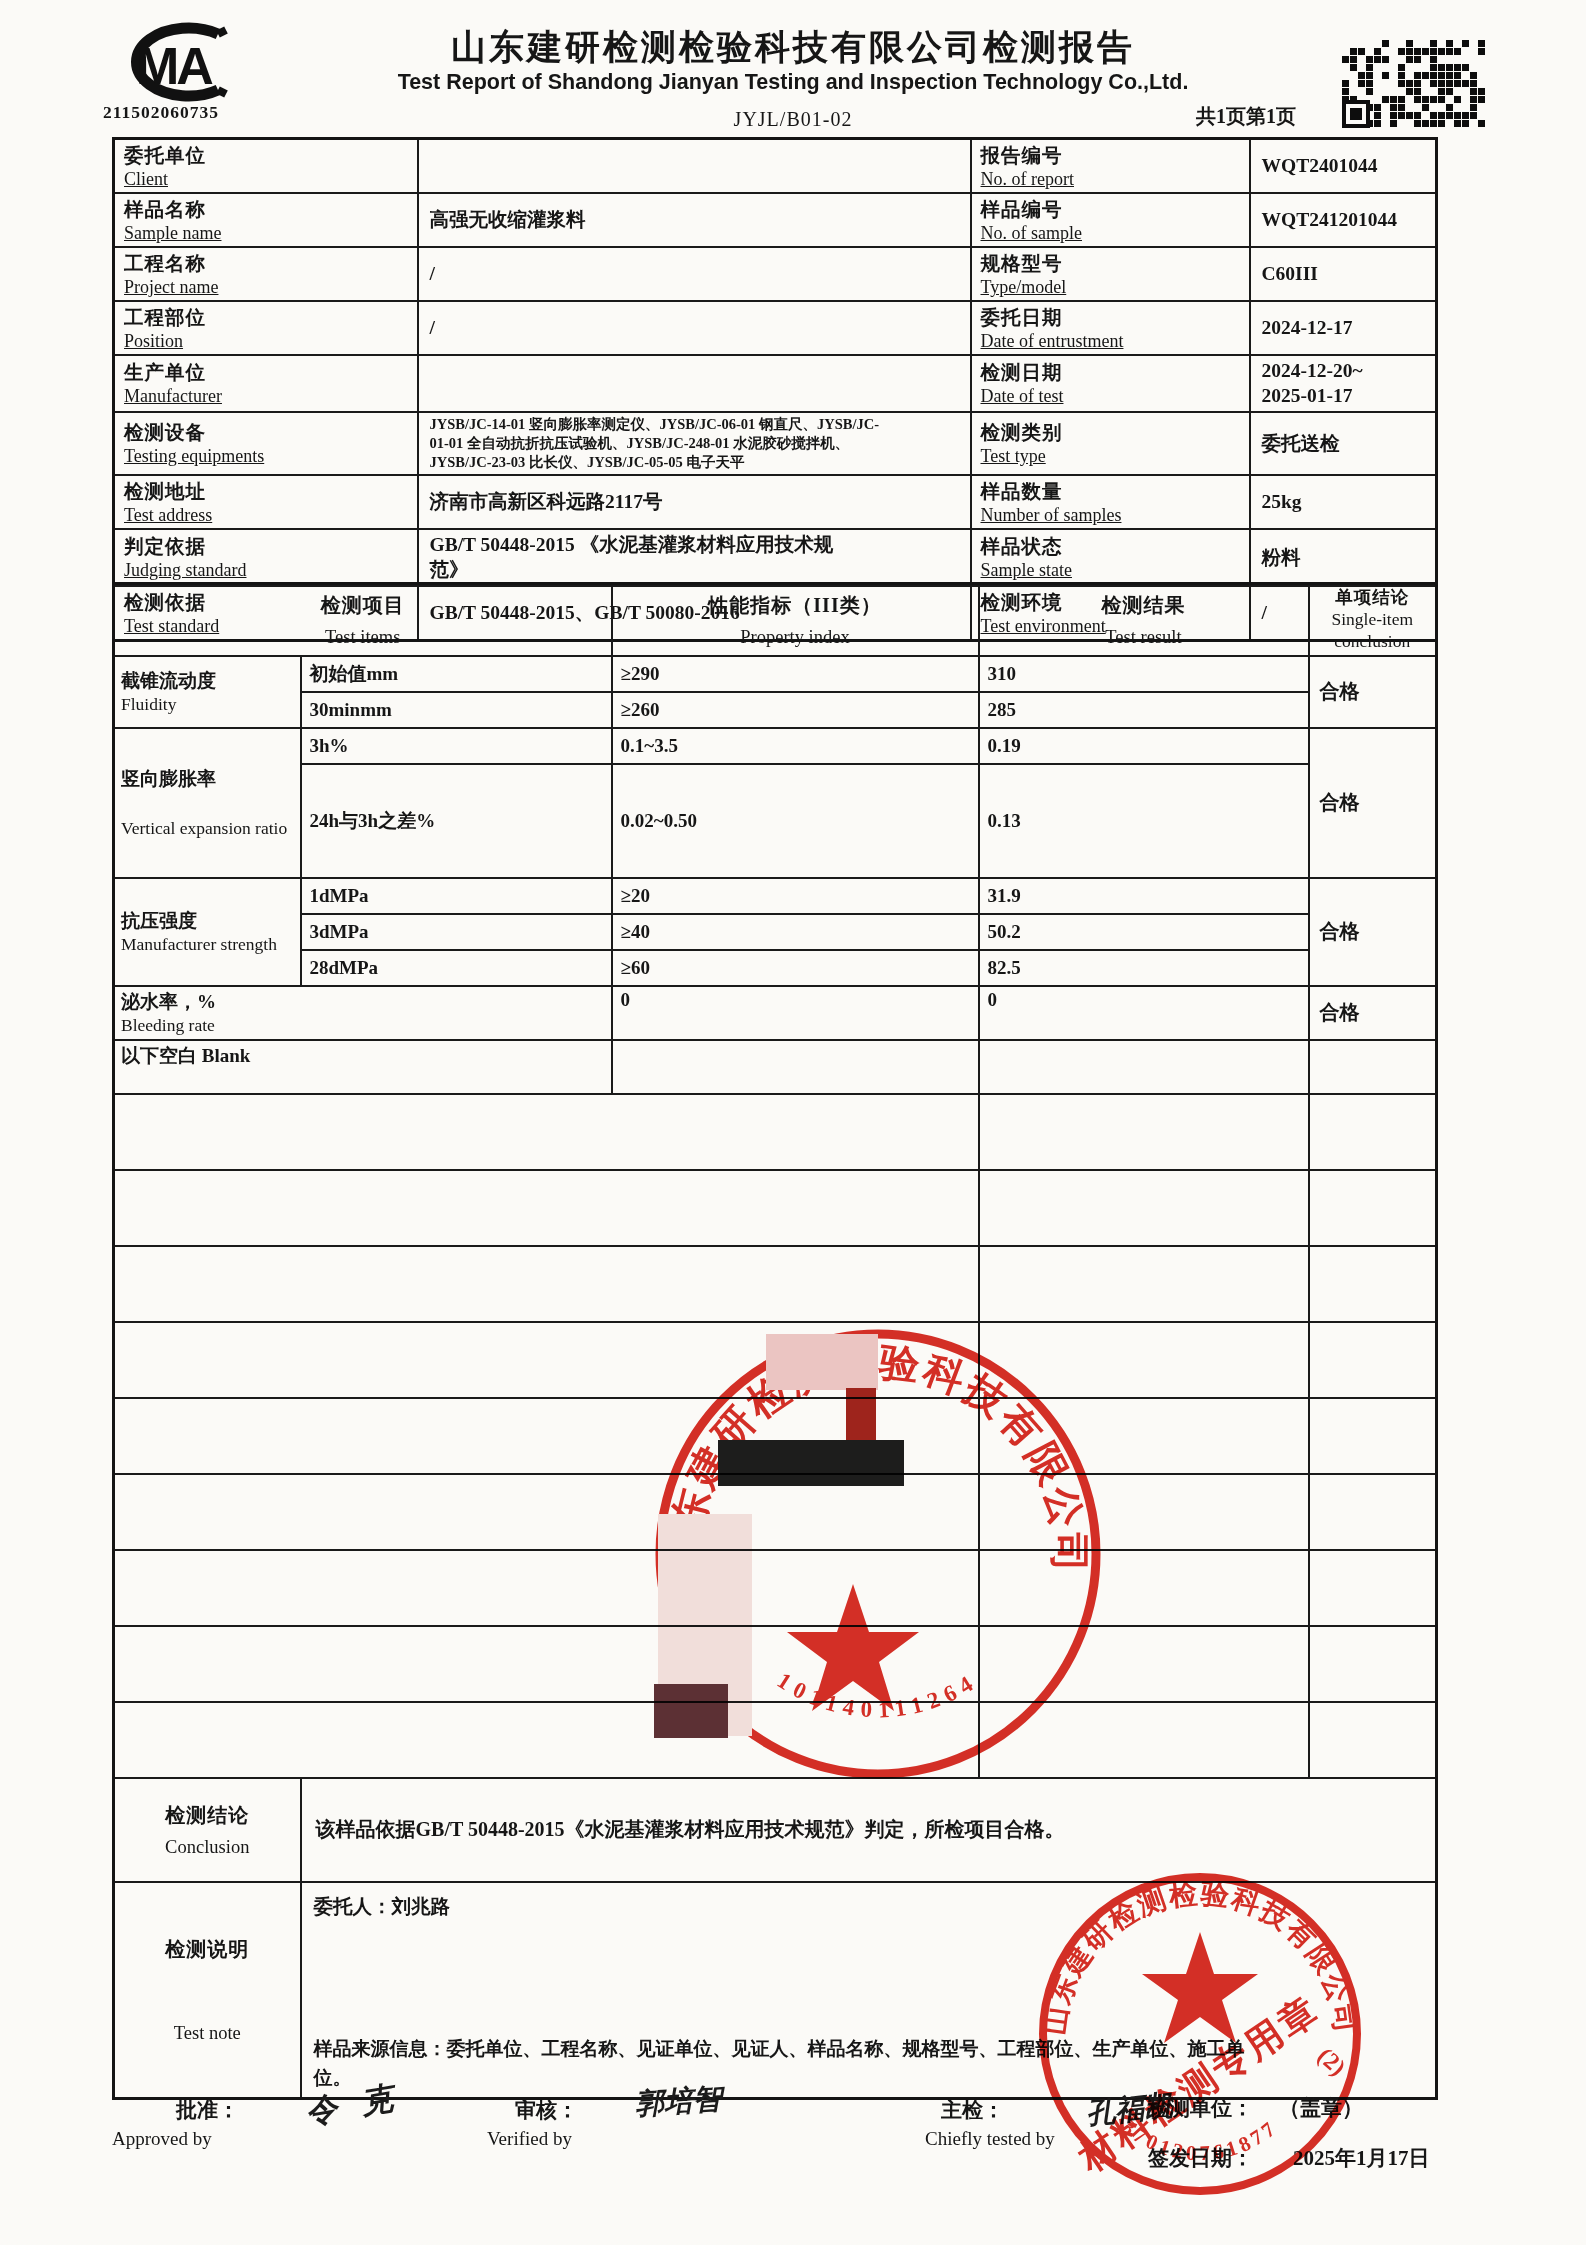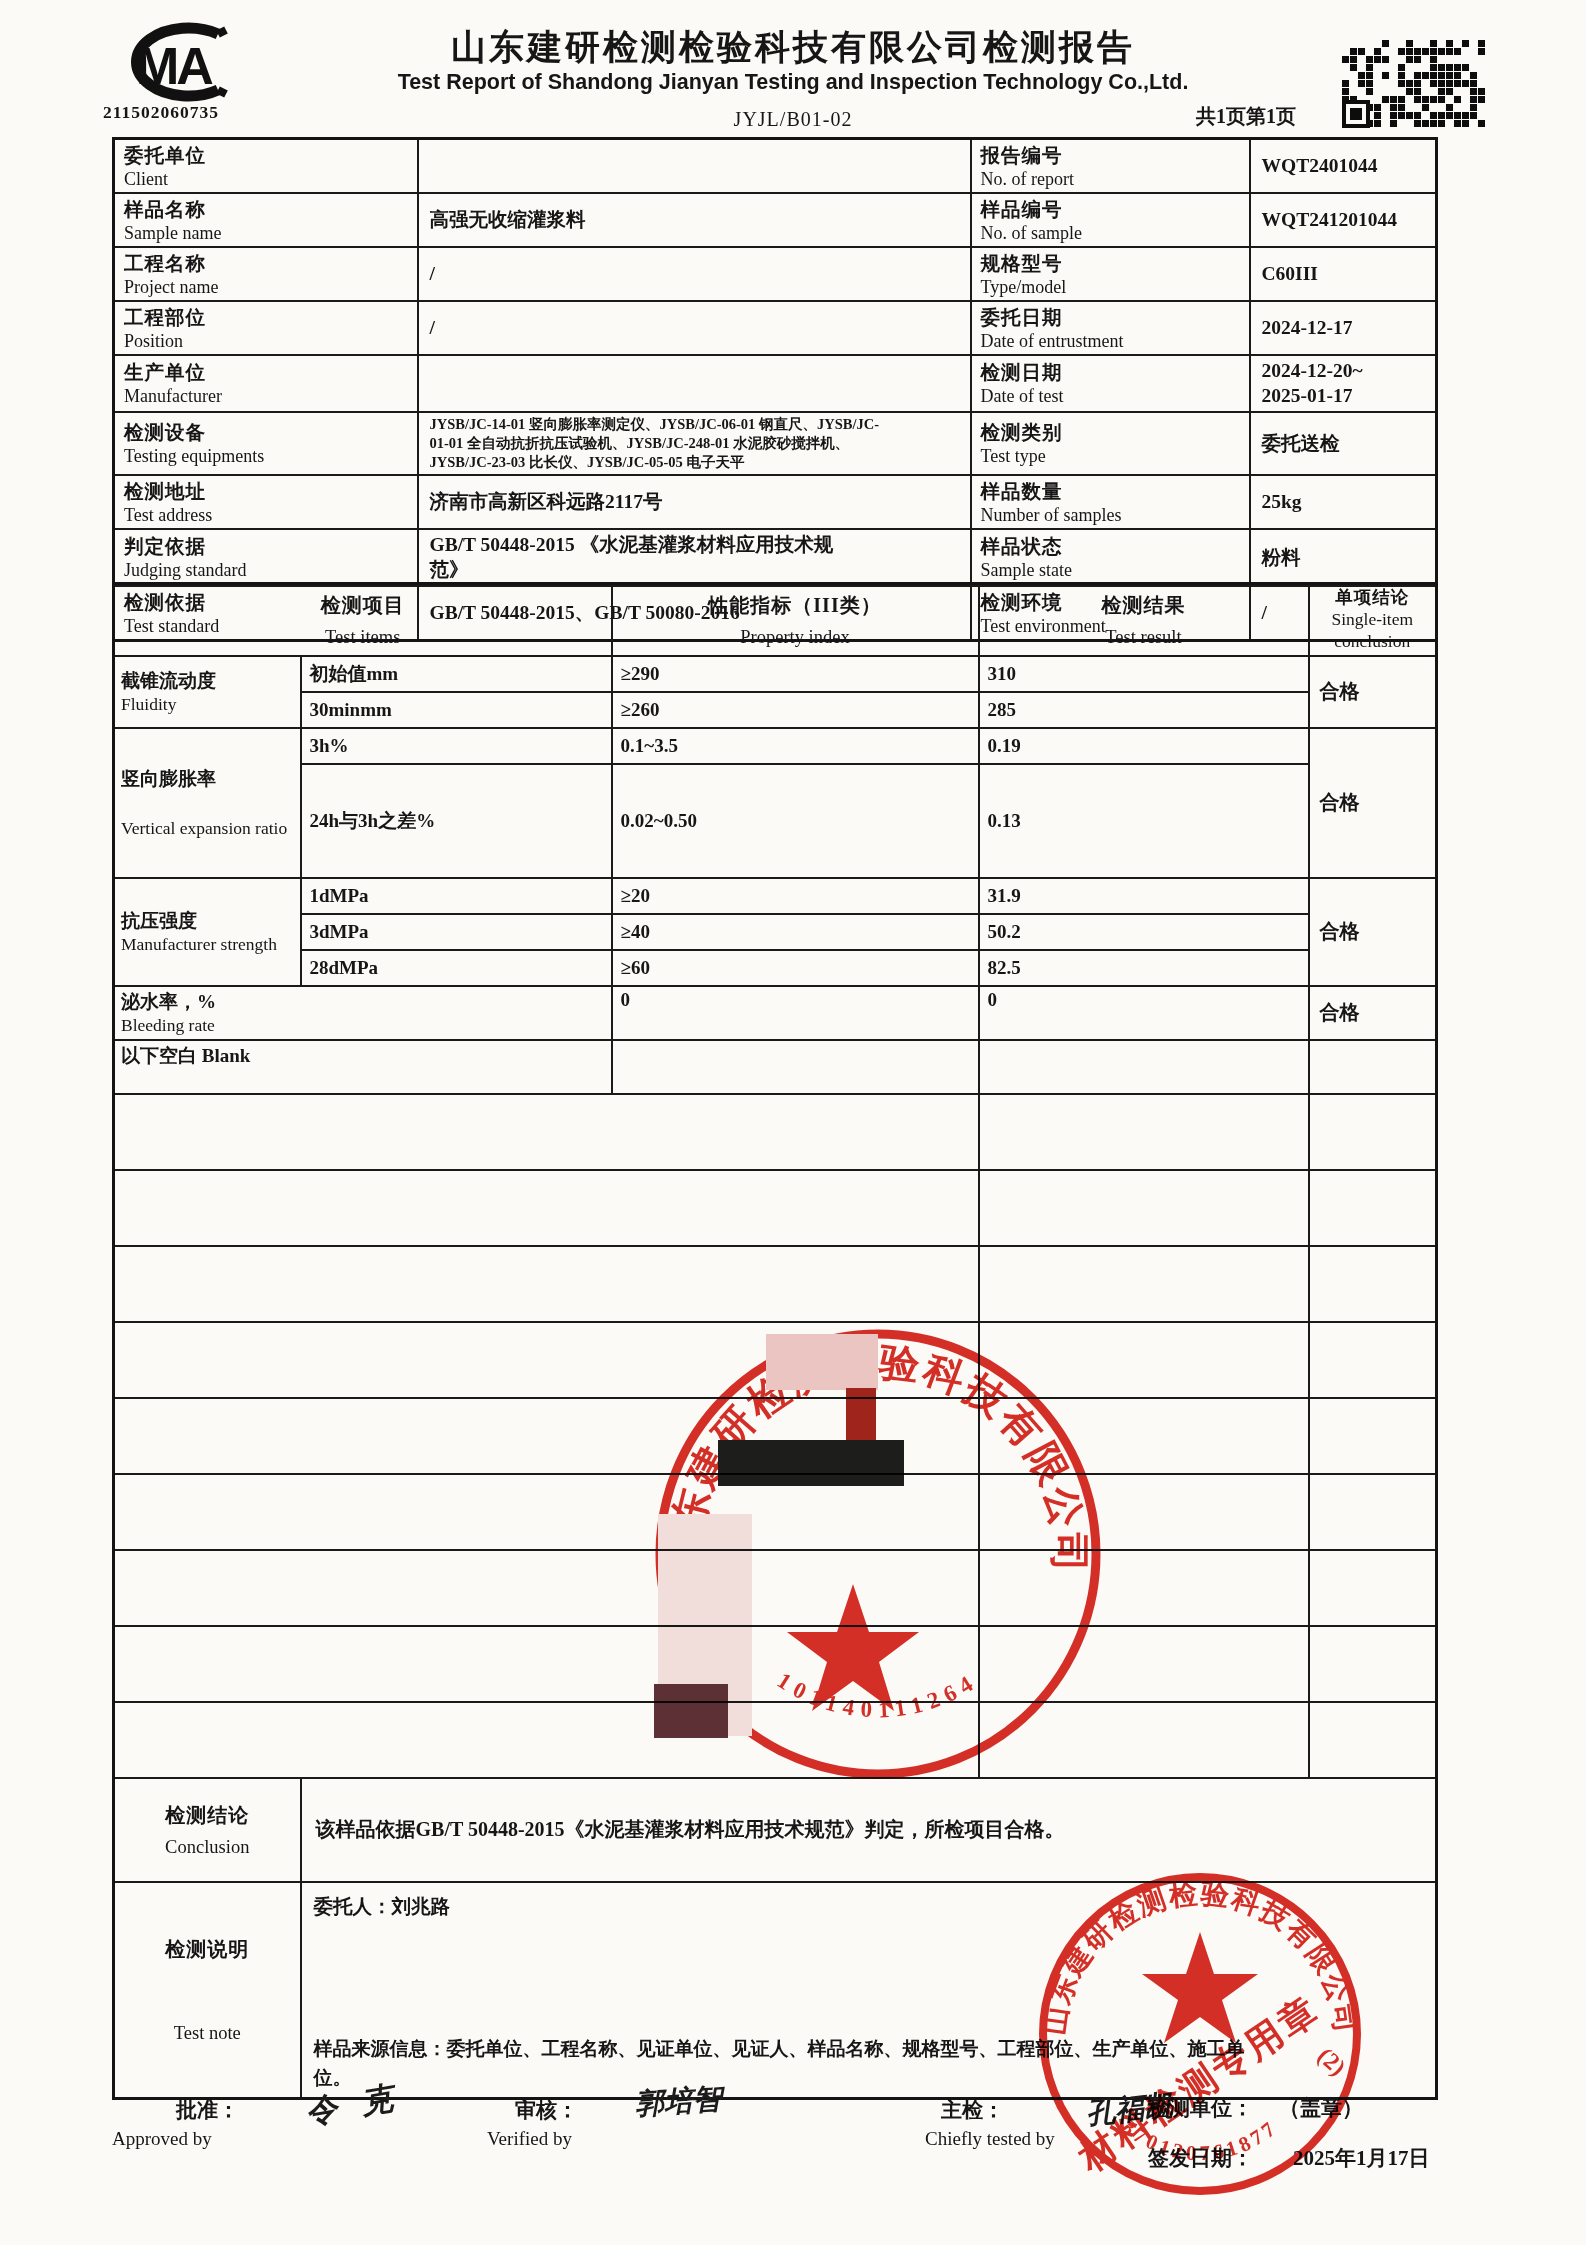--- a/index.html
+++ b/index.html
@@ -11,21 +11,21 @@
   .title-en{left:0;right:0;top:70px;text-align:center;font-size:21.5px;font-weight:700;
             font-family:"Liberation Sans","DejaVu Sans",sans-serif;}
   .form-code{left:0;right:0;top:108px;text-align:center;font-size:20px;letter-spacing:1px;}
   .page-info{left:1196px;top:103px;font-size:20px;font-weight:600;}
   .cma-num{left:103px;top:102px;font-size:17.5px;letter-spacing:1px;font-weight:600;}
   
   table{border-collapse:collapse;table-layout:fixed;}
   .t{position:absolute;left:112px;width:1323px;border:3px solid #141414;}
   .t td{border:2.4px solid #1a1a1a;overflow:hidden;padding:2px 6px;vertical-align:middle;}
   .lab .zh{font-size:19.5px;font-weight:600;letter-spacing:1px;}
-  .lab .en{font-size:18px;}
+  .lab .en{font-size:18px;text-decoration:underline;}
   .lab{padding-left:9px !important;}
   .val{font-size:19.5px;font-weight:600;padding-left:11px !important;white-space:pre-line;line-height:1.3;}
   .val.small{font-size:14.5px;font-weight:700;line-height:1.32;letter-spacing:0;}
   .hc{text-align:center;}
   .hc .zh{font-size:20px;font-weight:600;letter-spacing:1px;}
   .hc .en{font-size:18.5px;margin-top:8px;}
   .hc.tight .en{margin-top:0;}
   .hc.tight .zh,.hc.tight .en{font-size:17.5px;line-height:1.25;}
   .ib{display:flex;justify-content:flex-start;align-items:center;padding:0 16px 0 2px;
       font-size:19px;font-weight:600;}

